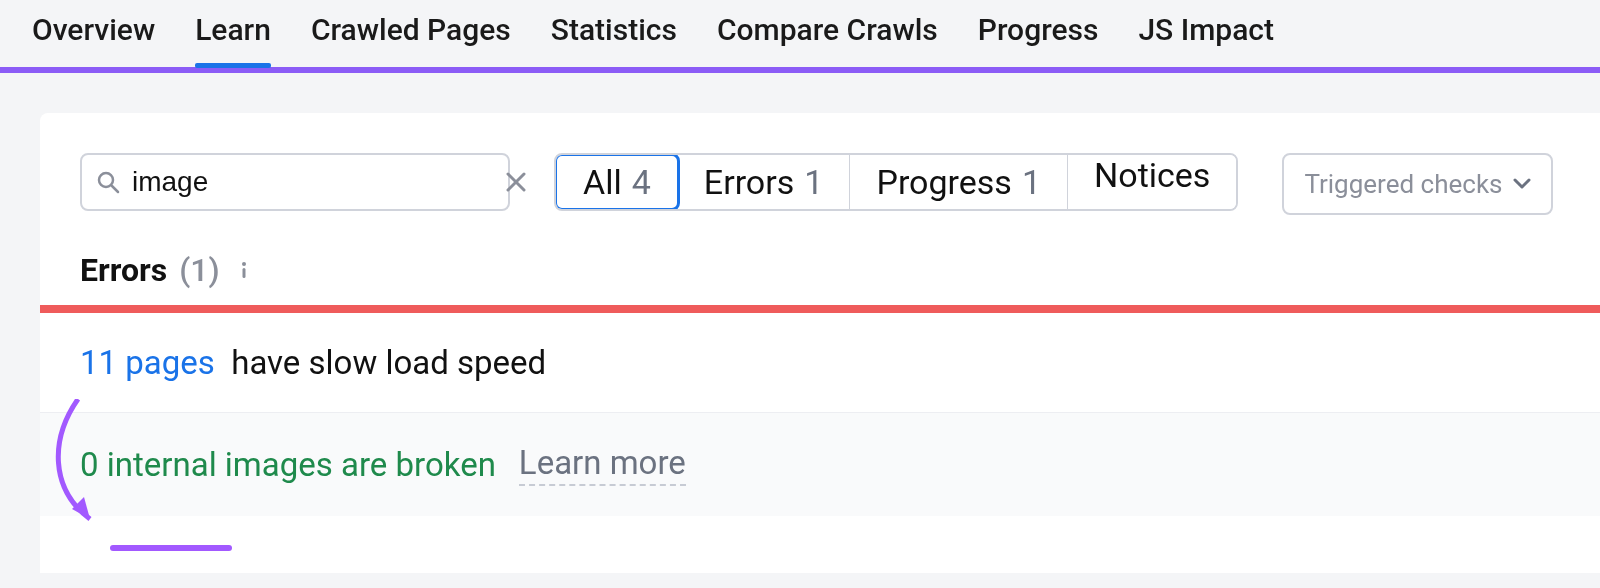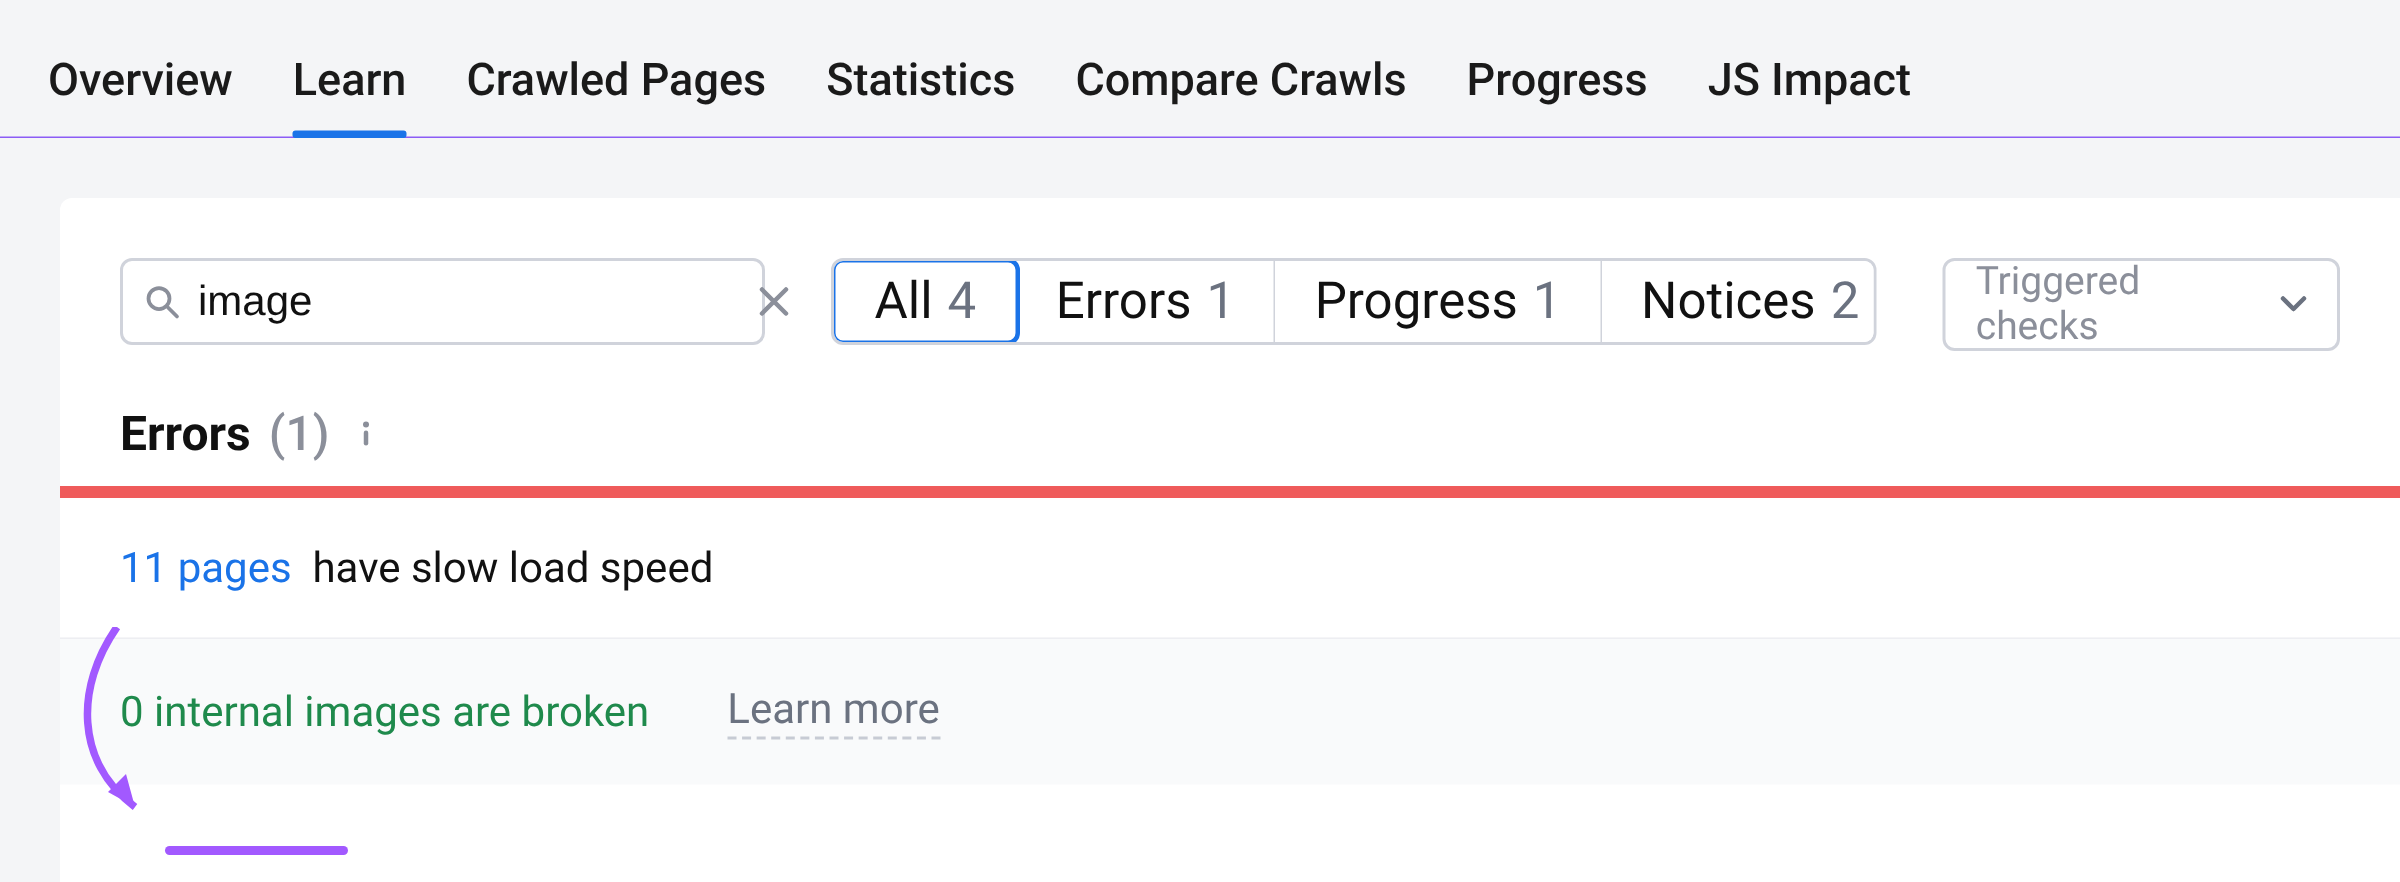--- a/index.html
+++ b/index.html
@@ -1,37 +1,37 @@
 <!DOCTYPE html>
 <html><head>
 <meta charset="utf-8">
 <style>
   * { box-sizing: border-box; margin: 0; padding: 0; }
   html, body { width: 1600px; height: 588px; font-family: -apple-system, BlinkMacSystemFont, "Segoe UI", Roboto, Helvetica, Arial, sans-serif; background: #f4f5f7; color: #111; }
-  .tabs { display: flex; gap: 40px; padding: 36px 32px 0 32px; font-size: 30px; font-weight: 500; color: #1a1a1a; border-bottom: 1px solid #8b5cf6; }
+  .tabs { display: flex; gap: 40px; padding: 12px 32px 0 32px; font-size: 30px; font-weight: 500; color: #1a1a1a; border-bottom: 6px solid #8b5cf6; }
   .tab { padding-bottom: 20px; cursor: pointer; position: relative; }
   .tab.active::after { content: ""; position: absolute; left: 0; right: 0; bottom: -1px; height: 5px; background: #1a73e8; border-radius: 2px; }
   .panel { margin: 40px 0 0 40px; background: #fff; border-radius: 8px 0 0 0; padding: 40px 0 0 0; position: relative; height: 460px; }
   .controls { display: flex; gap: 44px; padding: 0 40px 36px 40px; }
   .search { display: flex; align-items: center; width: 430px; height: 58px; border: 2px solid #d0d3db; border-radius: 8px; padding: 0 14px; gap: 12px; background: #fff; }
   .search input { flex: 1; border: none; outline: none; font-size: 28px; color: #111; background: transparent; }
   .search .icon-search, .search .icon-clear { color: #8b8f9a; display: flex; align-items: center; }
   .search .icon-clear { cursor: pointer; }
   .seg { display: flex; border: 2px solid #d0d3db; border-radius: 8px; overflow: hidden; height: 58px; }
   .seg-btn { display: flex; align-items: center; gap: 10px; padding: 0 26px; font-size: 34px; color: #111; border-right: 1px solid #d0d3db; cursor: pointer; background: #fff; }
-  .seg-btn:last-child { border-right: none; }
+  .seg-btn:last-child { border-right: none; flex-direction: column; }
   .seg-btn.selected { border: 3px solid #1a73e8; border-radius: 8px; margin: -2px; position: relative; z-index: 2; }
   .seg-btn .count { color: #6b7280; }
   .dd { display: flex; align-items: center; gap: 10px; height: 62px; border: 2px solid #d0d3db; border-radius: 8px; padding: 0 20px; color: #8b8f9a; font-size: 26px; cursor: pointer; background: #fff; }
   .section-head { display: flex; align-items: center; gap: 12px; padding: 0 40px 16px 40px; font-size: 32px; }
   .section-head .title { font-weight: 700; color: #111; }
   .section-head .count { color: #8b8f9a; font-weight: 500; }
   .section-head .info { color: #8b8f9a; display: flex; align-items: center; cursor: pointer; }
   .hr-error { height: 8px; background: #ef5b5b; margin: 0; }
-  .issue-row { display: flex; align-items: center; gap: 52px; padding: 30px 40px; font-size: 28px; border-top: 1px solid #edeef2; background: #fff; }
+  .issue-row { display: flex; align-items: center; gap: 23px; padding: 30px 40px; font-size: 33px; border-top: 1px solid #edeef2; background: #fff; }
   .issue-row.first { border-top: none; }
   .issue-row.secondary { background: #f9fafb; }
   .issue-row .link-count { color: #1a73e8; text-decoration: none; cursor: pointer; position: relative; }
   .issue-row .link-count.green { color: #1f8a4c; }
   .issue-row .desc { color: #111; }
   .issue-row .why { color: #6b7280; border-bottom: 2px dashed #c7cbd4; padding-bottom: 2px; cursor: pointer; }
   
   .annot-arrow { position: absolute; left: 10px; top: 286px; width: 60px; height: 140px; pointer-events: none; }
   .annot-underline { position: absolute; height: 6px; background: #a259ff; border-radius: 3px; left: 70px; top: 432px; width: 122px; pointer-events: none; }
   svg { display: block; }

